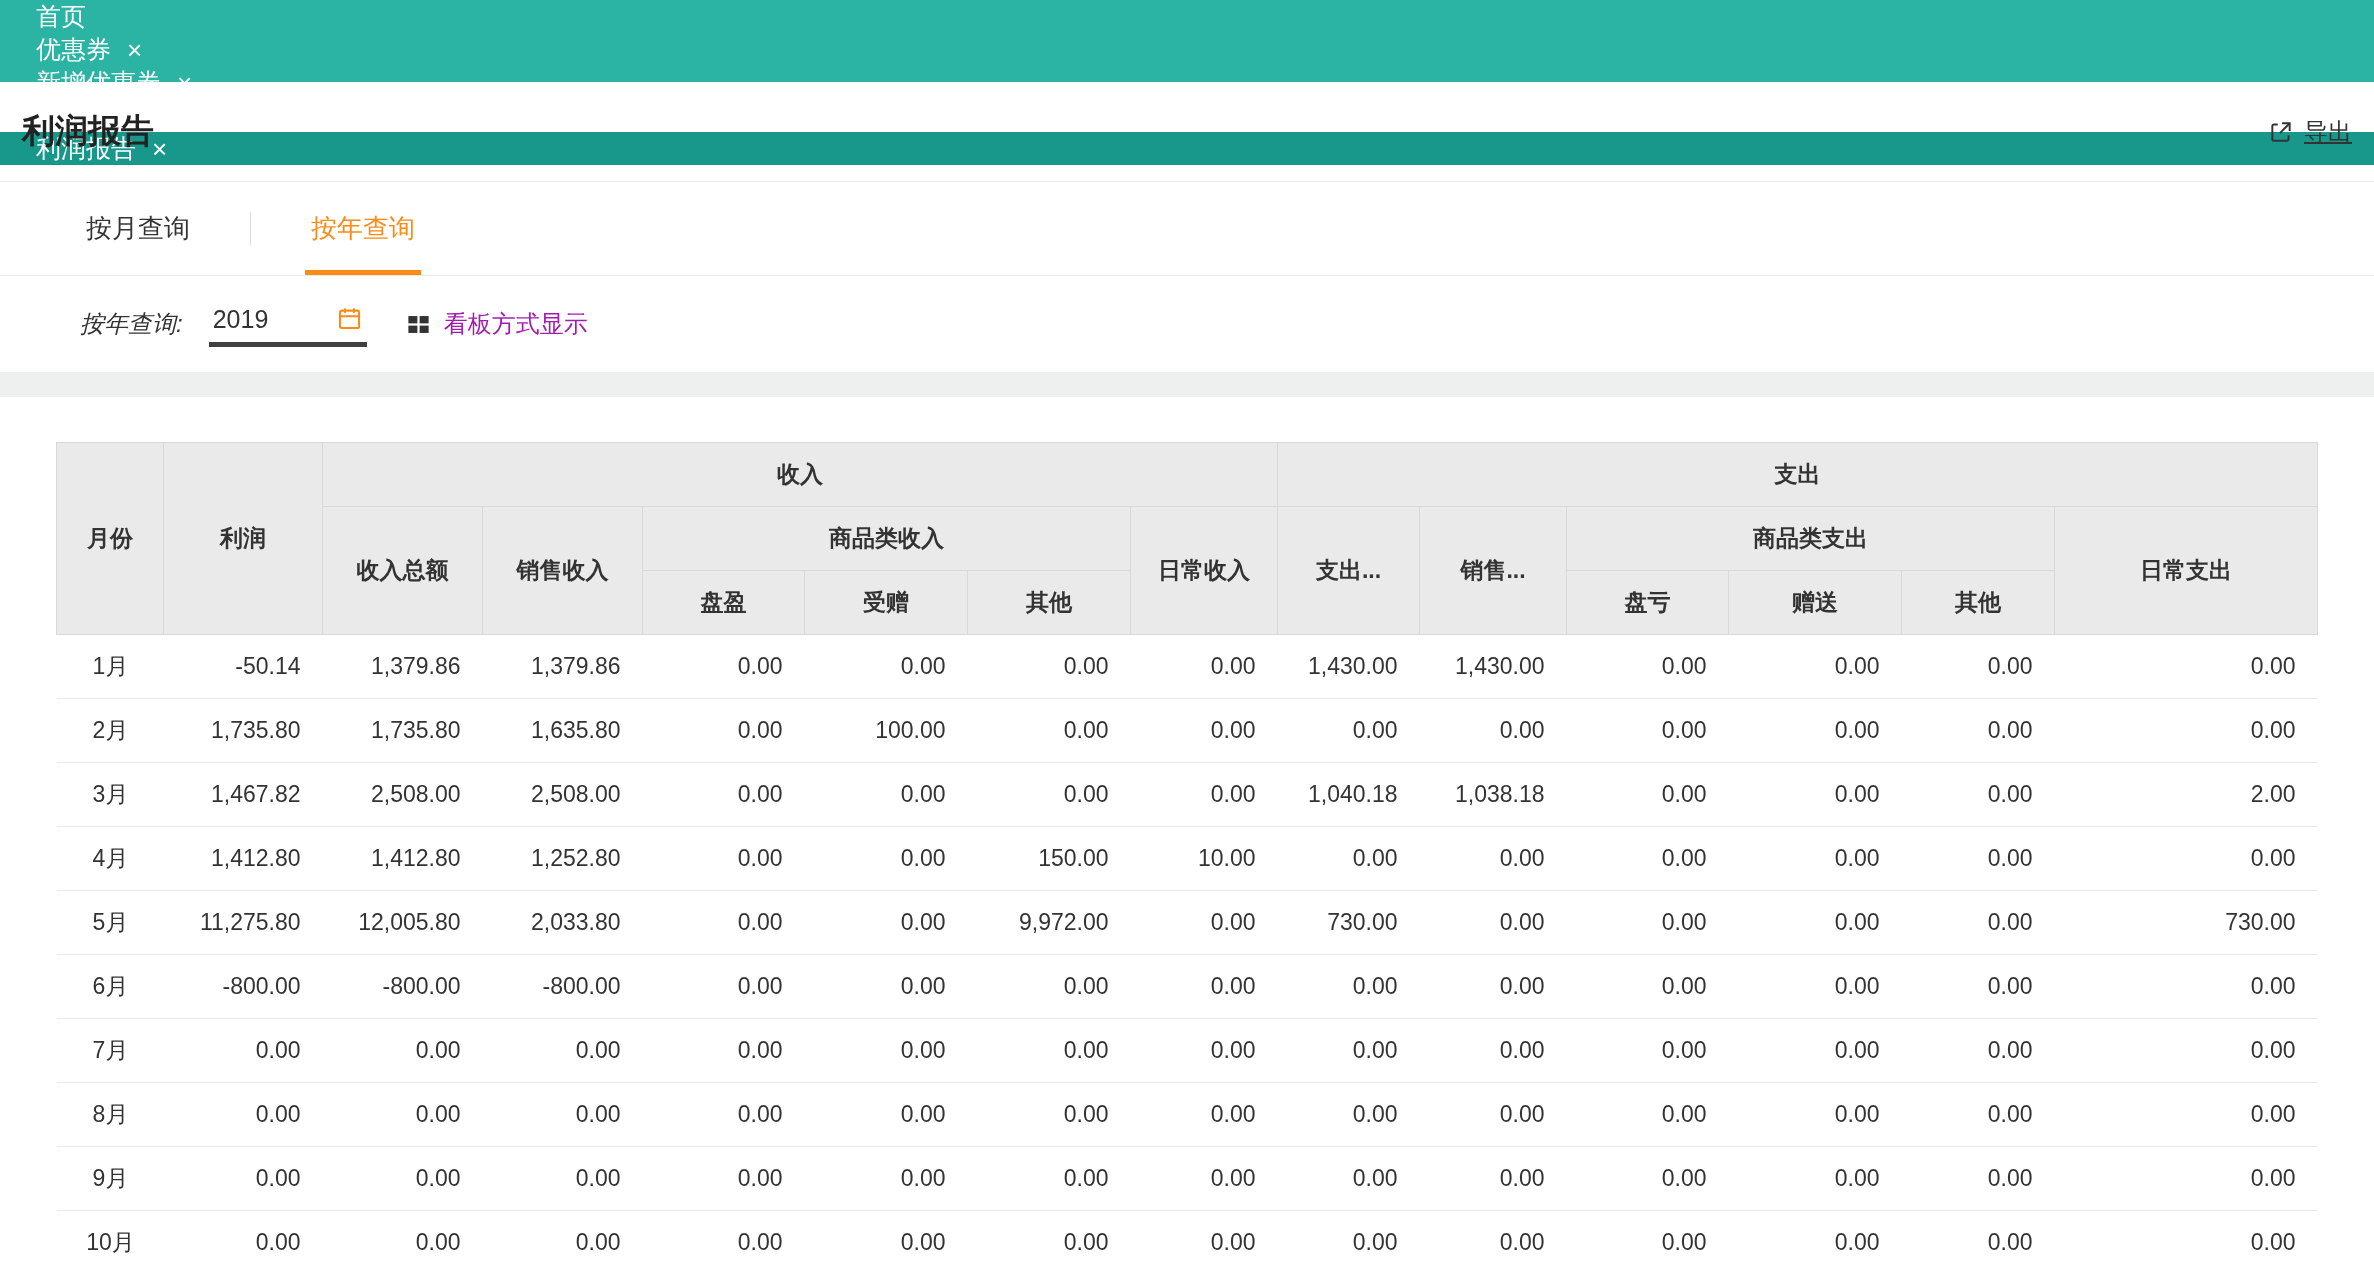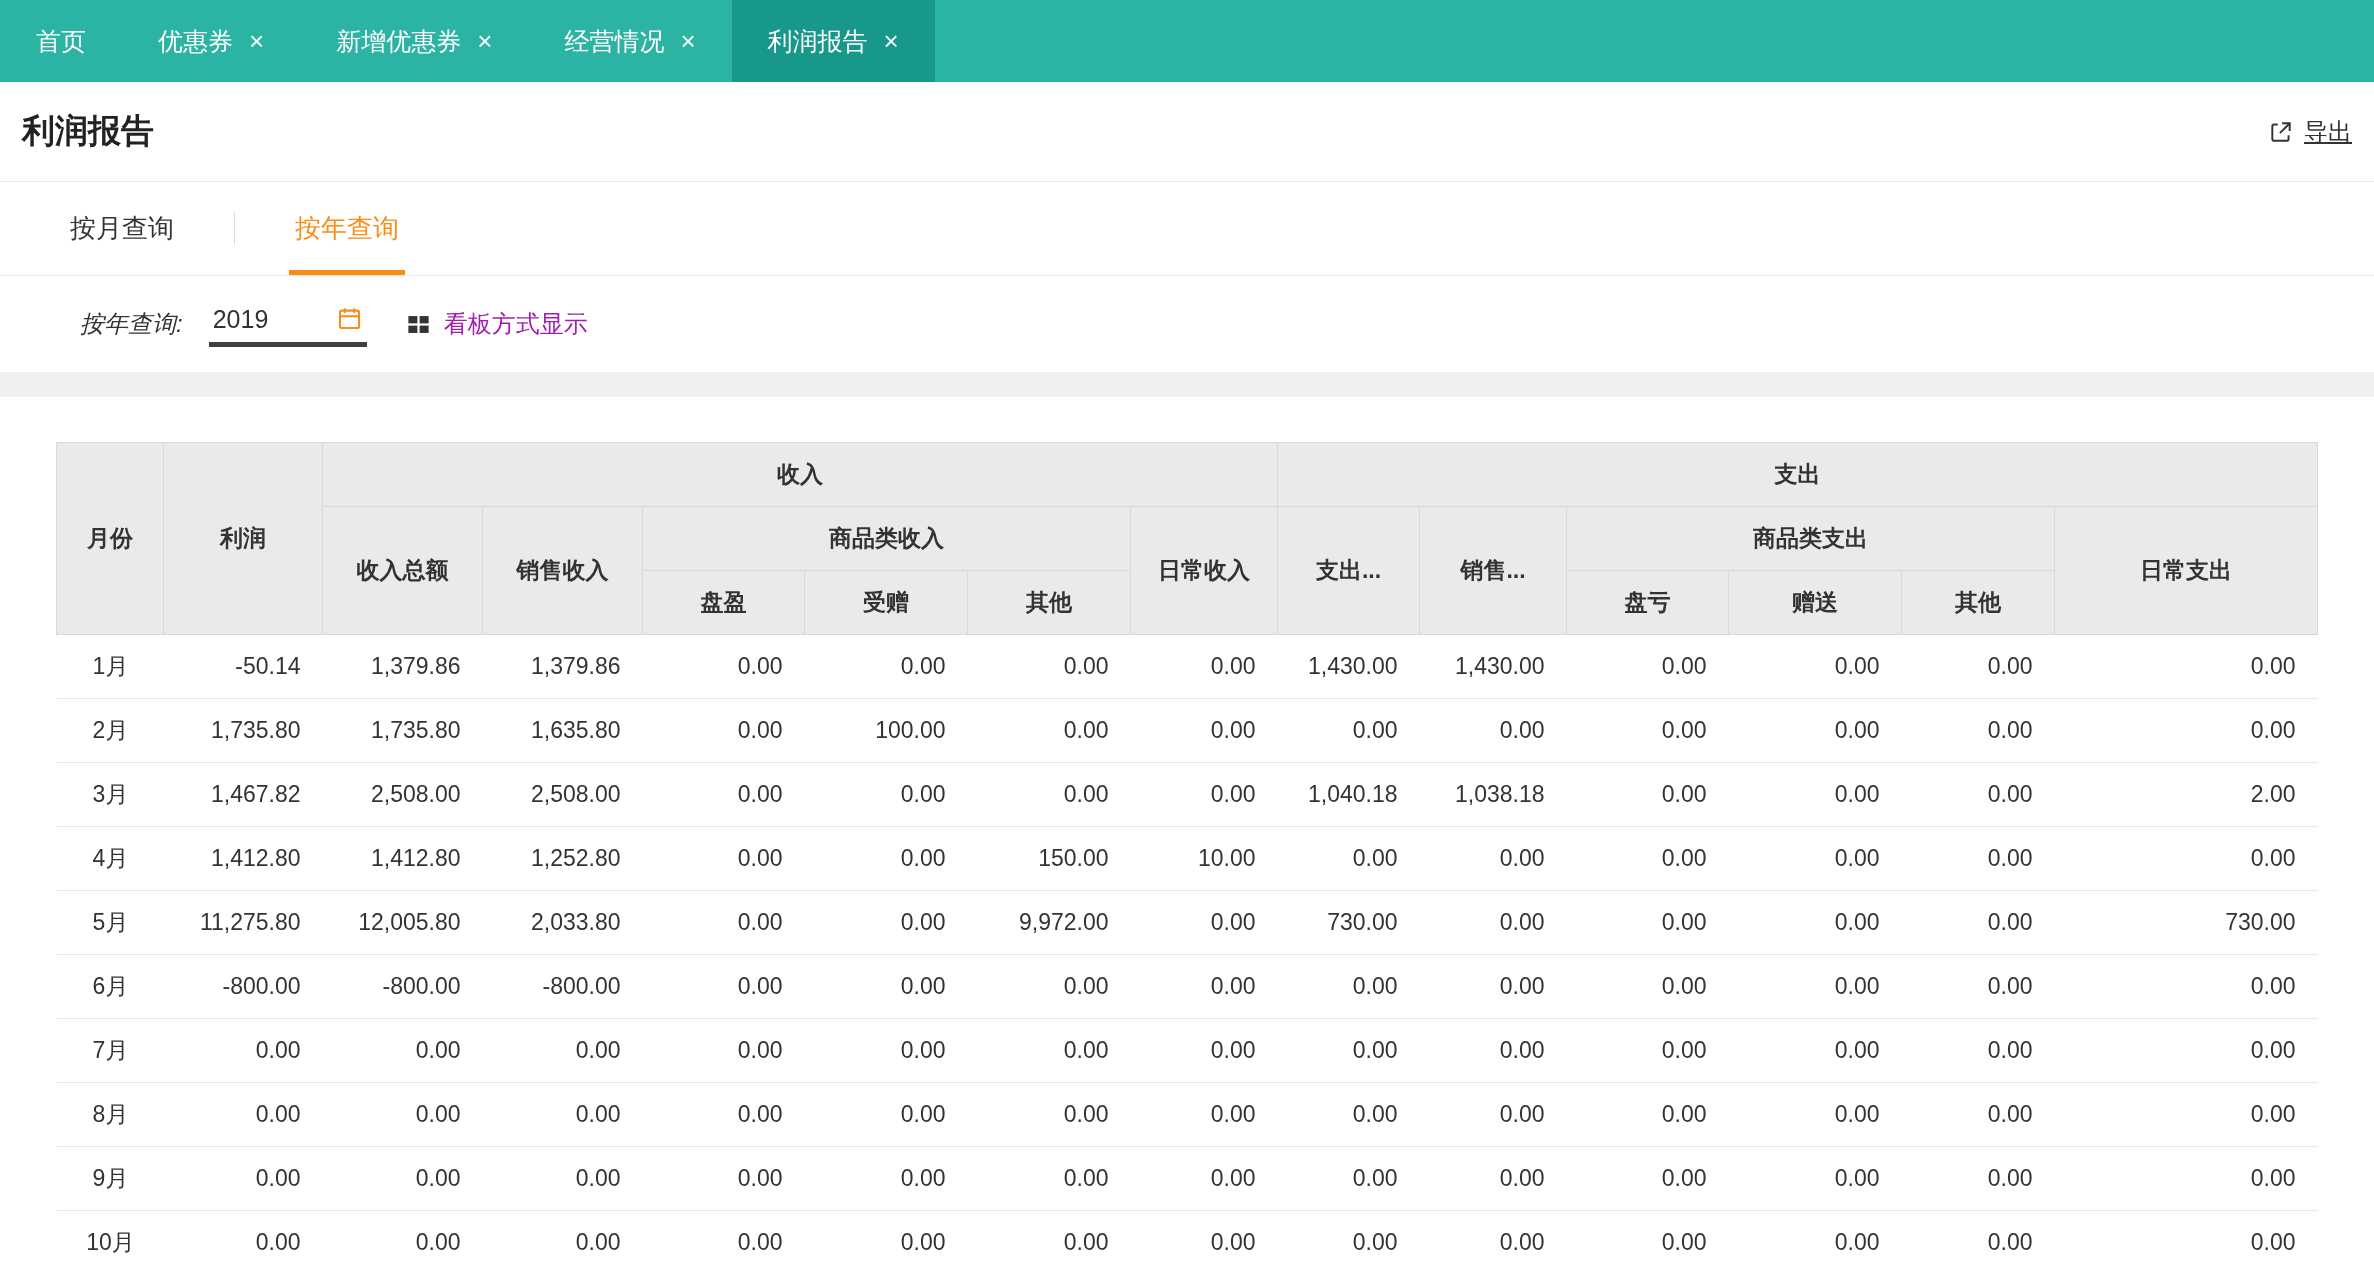--- a/index.html
+++ b/index.html
@@ -8,21 +8,21 @@
     width:2374px; height:1274px;
     background:#eef0f0;
     font-family:"Liberation Sans","DejaVu Sans",sans-serif;
     color:#333;
     overflow:hidden;
   }
 
   
   .topnav {
     height:82px; background:#2bb3a3;
-    display:flex; align-items:stretch;
+    display:flex; align-items:stretch;flex-direction:column;
   }
   .nav-tab {
     display:flex; align-items:center;
     padding:0 36px;
     color:#ffffff; font-size:25px;
     cursor:pointer; white-space:nowrap;
   }
   .nav-tab.active { background:#17988b; }
   .nav-close { margin-left:16px; font-size:26px; line-height:1; opacity:.95; }
 
@@ -38,21 +38,21 @@
     display:flex; align-items:center; gap:10px;
     font-size:24px; color:#333; cursor:pointer;
     padding-right:2px;
     text-decoration:underline;
   }
 
   
   .query-tabs {
     background:#fff; height:94px;
     display:flex; align-items:stretch;
-    padding-left:64px;
+    padding-left:80px;
     border-bottom:1px solid #e9e9e9;
     gap:26px;
   }
   .qtab {
     display:flex; align-items:center;
     font-size:26px; color:#333;
     border-bottom:5px solid transparent;
     padding:5px 6px 0 6px;
     cursor:pointer;
   }

